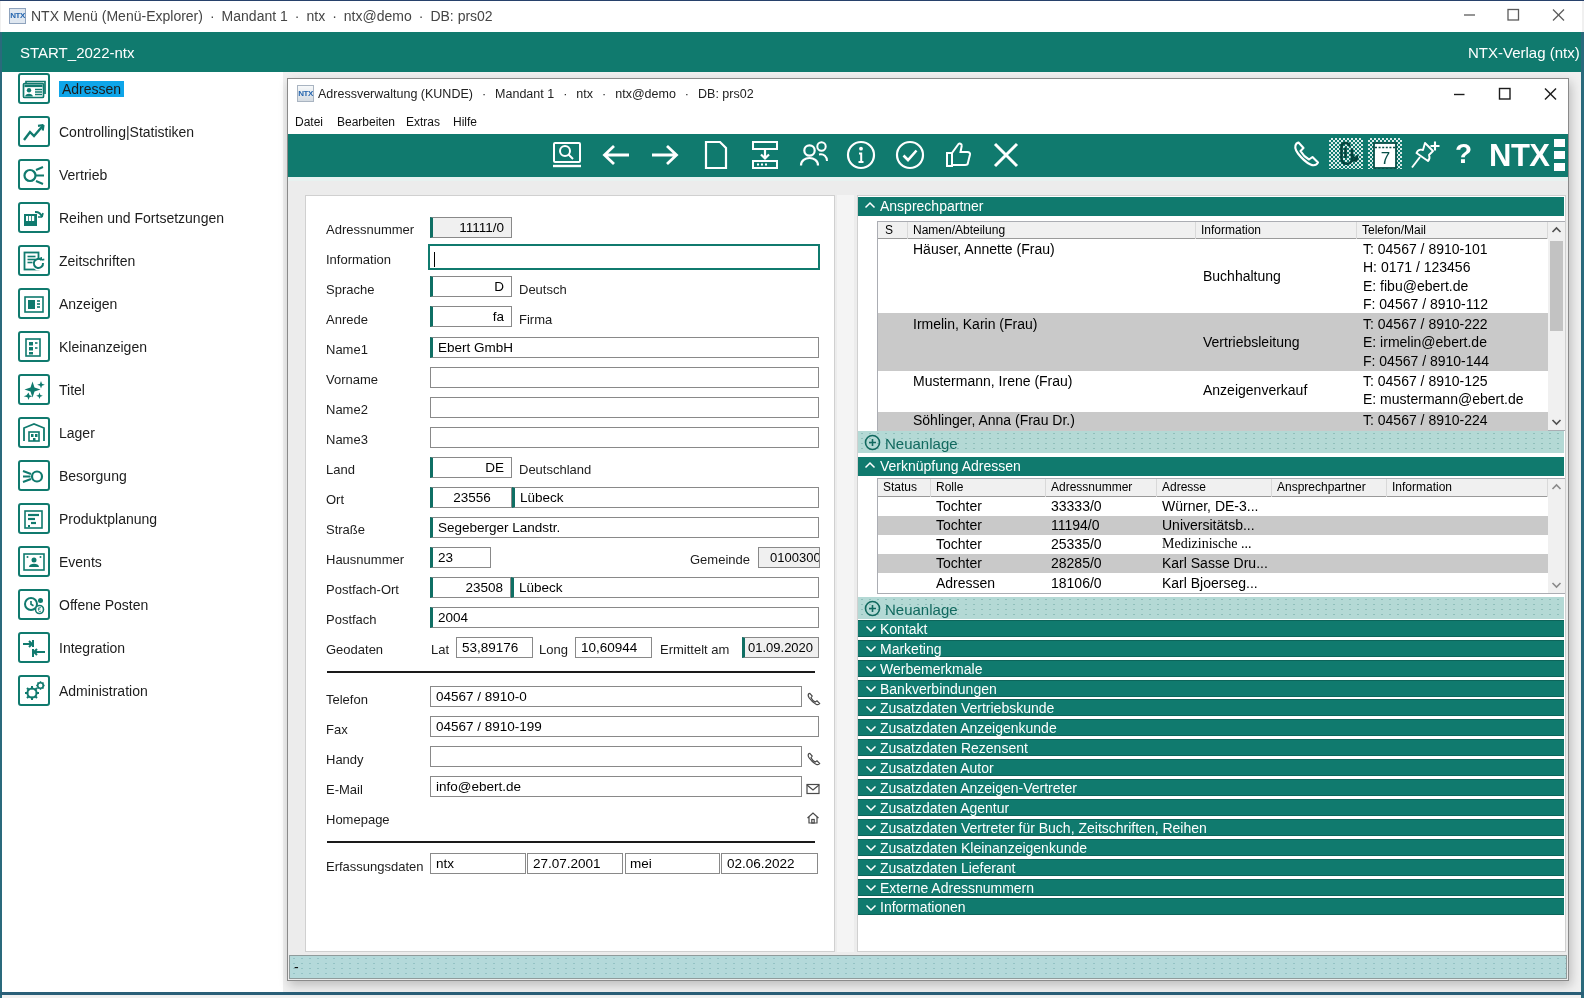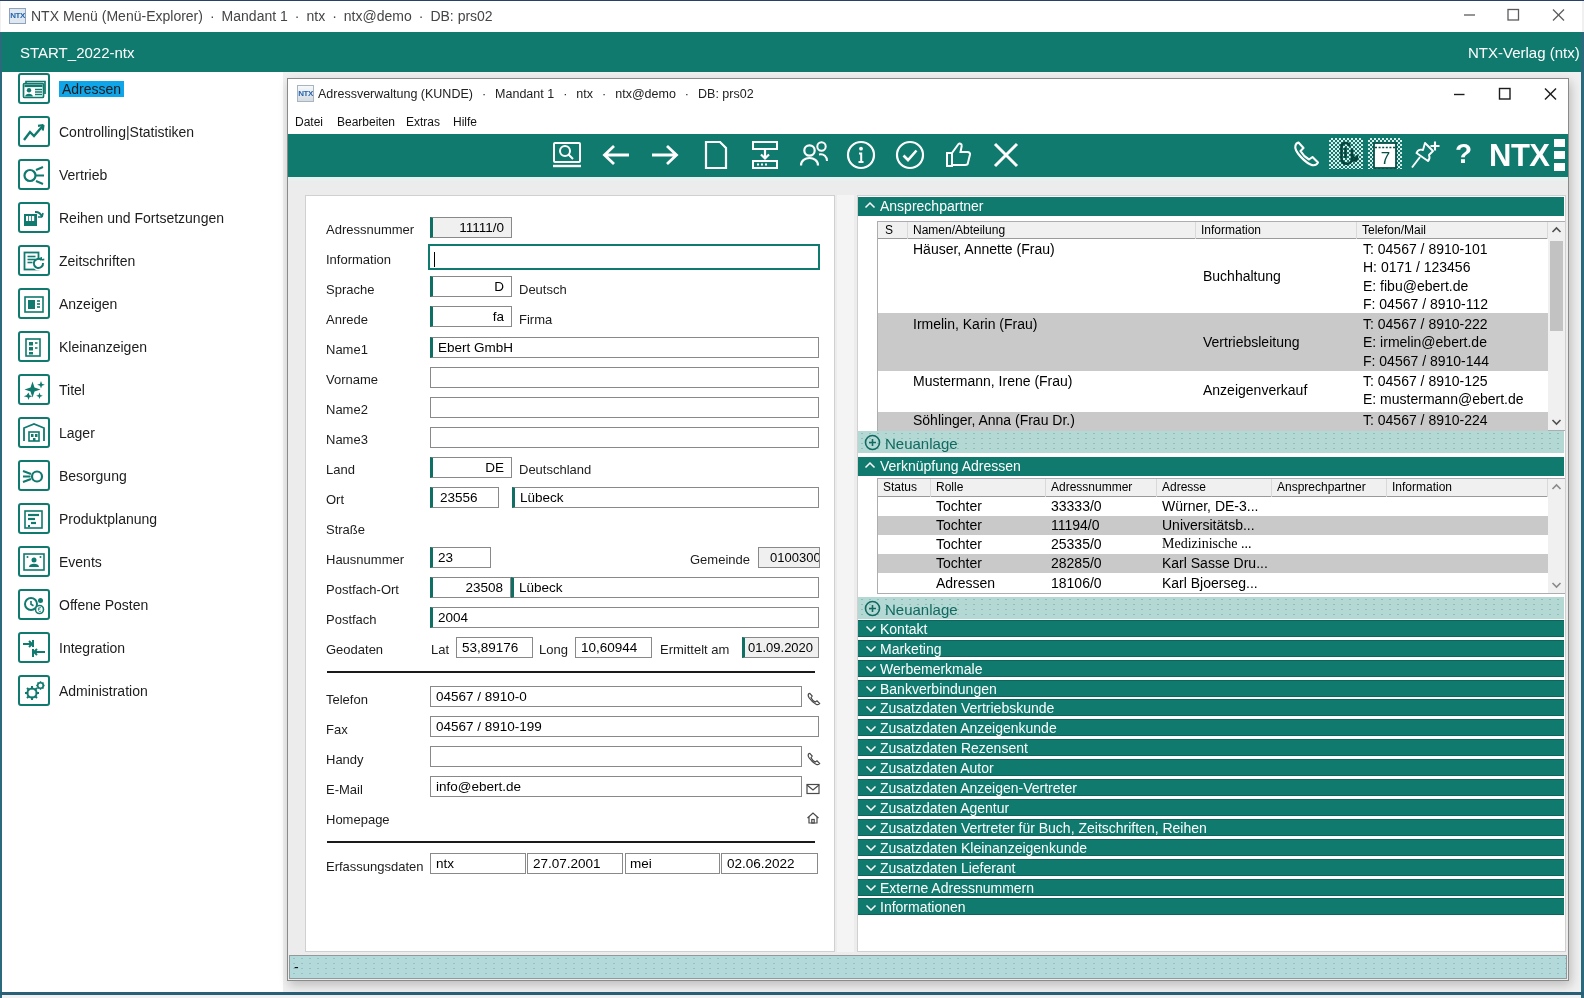--- a/index.html
+++ b/index.html
@@ -254,23 +254,24 @@
 <div class="abs" style="left:20px;top:176px;font-size:13px;color:#1c1c1c;white-space:nowrap;">Vorname</div>
 <div class="finput " style="left:124px;top:171px;width:389px;height:21px;line-height:19px;padding:0 5px;text-align:left;"></div>
 <div class="abs" style="left:20px;top:206px;font-size:13px;color:#1c1c1c;white-space:nowrap;">Name2</div>
 <div class="finput " style="left:124px;top:201px;width:389px;height:21px;line-height:19px;padding:0 5px;text-align:left;"></div>
 <div class="abs" style="left:20px;top:236px;font-size:13px;color:#1c1c1c;white-space:nowrap;">Name3</div>
 <div class="finput " style="left:124px;top:231px;width:389px;height:21px;line-height:19px;padding:0 5px;text-align:left;"></div>
 <div class="abs" style="left:20px;top:266px;font-size:13px;color:#1c1c1c;white-space:nowrap;">Land</div>
 <div class="finput tleft" style="left:124px;top:261px;width:82px;height:21px;line-height:19px;padding:0 7px;text-align:right;">DE</div>
 <div class="abs" style="left:213px;top:266px;font-size:13px;color:#1c1c1c;white-space:nowrap;">Deutschland</div>
 <div class="abs" style="left:20px;top:296px;font-size:13px;color:#1c1c1c;white-space:nowrap;">Ort</div>
-<div class="finput tleft" style="left:124px;top:291px;width:69px;height:21px;line-height:19px;padding:0 7px;text-align:left;">23556</div>
+<div class="finput tleft" style="left:124px;top:291px;width:82px;height:21px;line-height:19px;padding:0 7px;text-align:center;">23556</div>
 <div class="finput tleft" style="left:206px;top:291px;width:307px;height:21px;line-height:19px;padding:0 5px;text-align:left;">Lübeck</div>
 <div class="abs" style="left:20px;top:326px;font-size:13px;color:#1c1c1c;white-space:nowrap;">Straße</div>
+<div class="finput tleft" style="left:124px;top:321px;width:389px;height:21px;line-height:19px;padding:0 5px;text-align:left;">Segeberger Landstr.</div>
 <div class="abs" style="left:20px;top:356px;font-size:13px;color:#1c1c1c;white-space:nowrap;">Hausnummer</div>
 <div class="finput tleft" style="left:124px;top:351px;width:61px;height:21px;line-height:19px;padding:0 5px;text-align:left;">23</div>
 <div class="abs" style="left:384px;top:356px;font-size:13px;color:#1c1c1c;white-space:nowrap;">Gemeinde</div>
 <div class="finput ro" style="left:452px;top:351px;width:62px;height:21px;line-height:19px;padding:0 11px;text-align:left;font-size:13px;">01003000</div>
 <div class="abs" style="left:20px;top:386px;font-size:13px;color:#1c1c1c;white-space:nowrap;">Postfach-Ort</div>
 <div class="finput tleft" style="left:124px;top:381px;width:81px;height:21px;line-height:19px;padding:0 7px;text-align:right;">23508</div>
 <div class="finput tleft" style="left:205px;top:381px;width:308px;height:21px;line-height:19px;padding:0 5px;text-align:left;">Lübeck</div>
 <div class="abs" style="left:20px;top:416px;font-size:13px;color:#1c1c1c;white-space:nowrap;">Postfach</div>
 <div class="finput tleft" style="left:124px;top:411px;width:389px;height:21px;line-height:19px;padding:0 5px;text-align:left;">2004</div>
 <div class="abs" style="left:20px;top:446px;font-size:13px;color:#1c1c1c;white-space:nowrap;">Geodaten</div>

